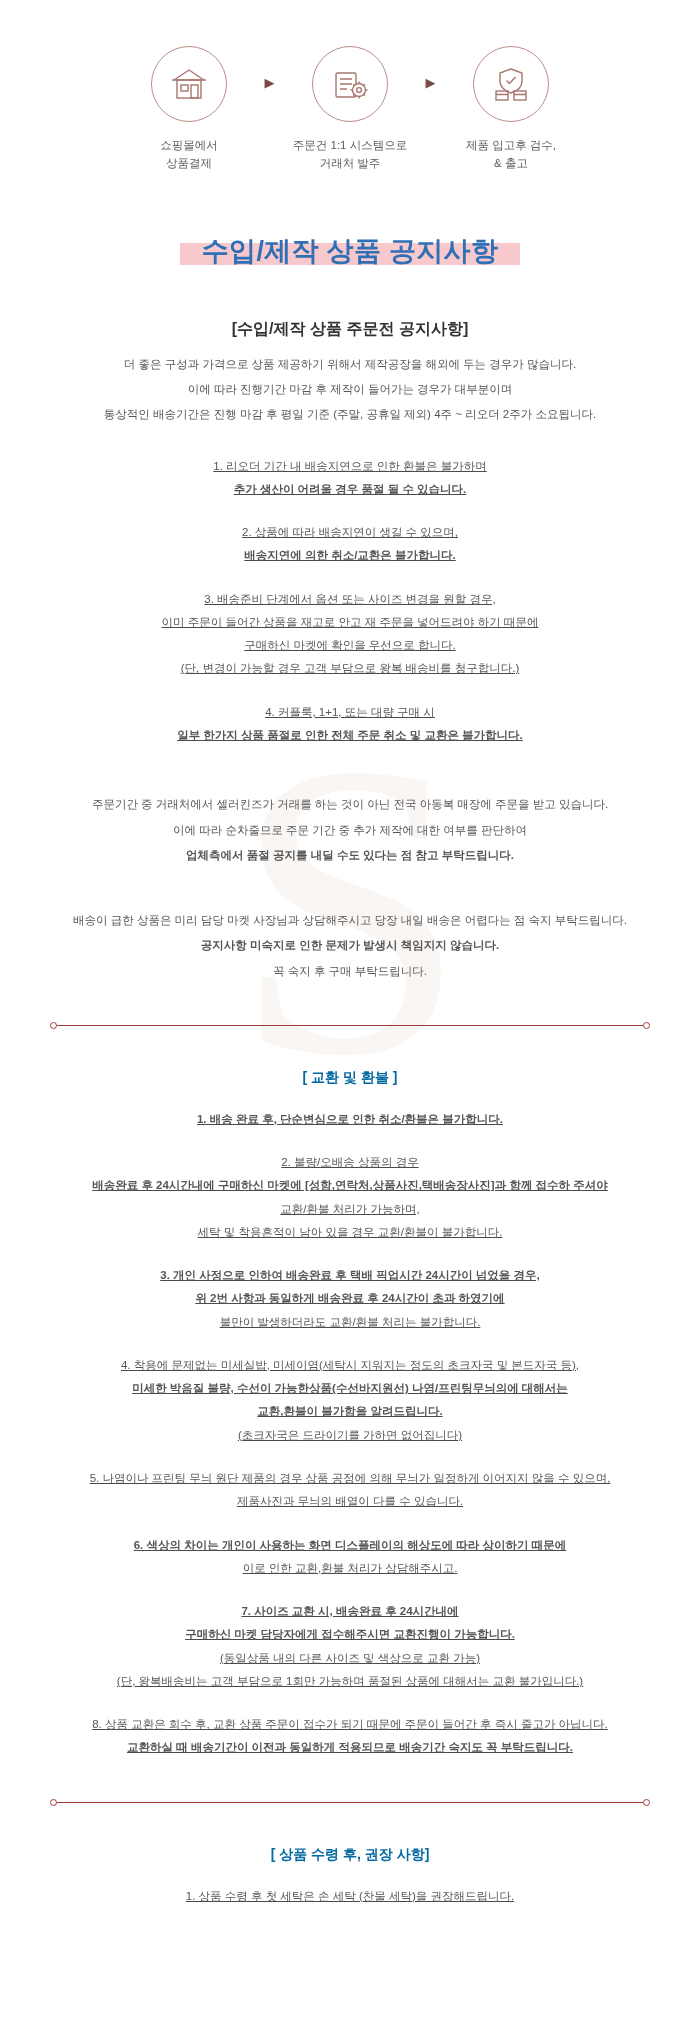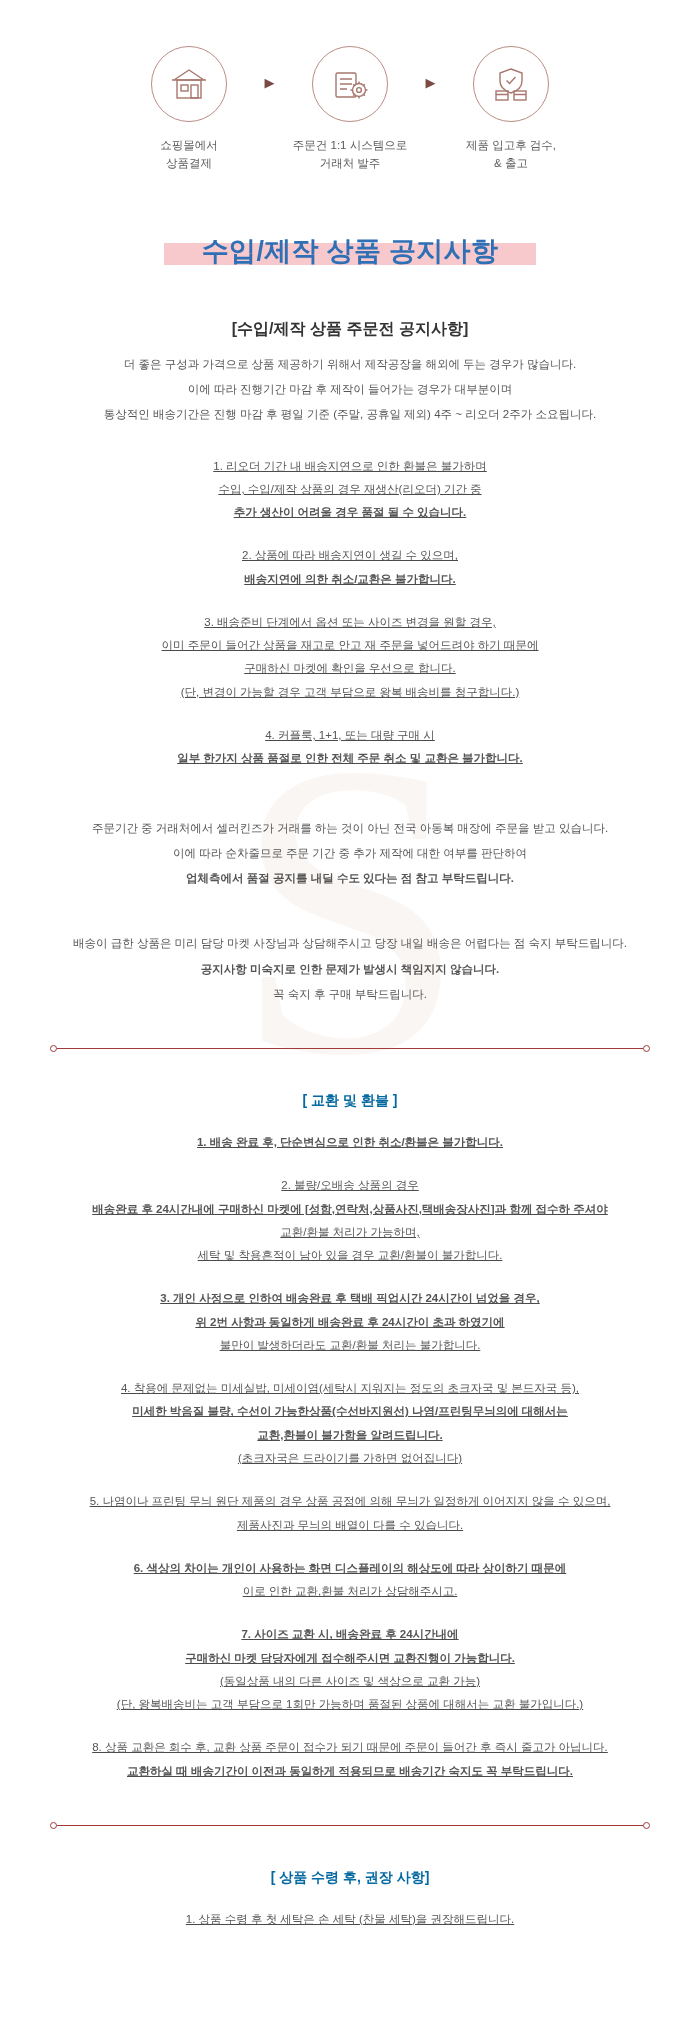--- a/index.html
+++ b/index.html
@@ -98,21 +98,21 @@
     padding-top: 30px;
     text-align: center;
     color: #7a4b44;
     font-size: 13px;
     line-height: 1;
   }
 
   
   .section-title {
     margin: 56px auto 0;
-    width: 372px;
+    width: 340px;
     text-align: center;
     position: relative;
   }
   .section-title .hl {
     position: absolute;
     left: 0; right: 0;
     top: 14px;
     height: 22px;
     background: #f7c9cd;
     z-index: 0;
@@ -253,21 +253,20 @@
     <div class="block">
       <h3>[수입/제작 상품 주문전 공지사항]</h3>
       <p>더 좋은 구성과 가격으로 상품 제공하기 위해서 제작공장을 해외에 두는 경우가 많습니다.</p>
       <p>이에 따라 진행기간 마감 후 제작이 들어가는 경우가 대부분이며</p>
       <p>통상적인 배송기간은 진행 마감 후 평일 기준 (주말, 공휴일 제외) 4주 ~ 리오더 2주가 소요됩니다.</p>
 
       <div class="gap-md"></div>
 
       <div class="item">
         <p>1. 리오더 기간 내 배송지연으로 인한 환불은 불가하며</p>
-        <p>수입, 수입/제작 상품의 경우 재생산(리오더) 기간 중</p>
         <p class="redb">추가 생산이 어려울 경우 품절 될 수 있습니다.</p>
       </div>
 
       <div class="item">
         <p>2. 상품에 따라 배송지연이 생길 수 있으며,</p>
         <p class="redb">배송지연에 의한 취소/교환은 불가합니다.</p>
       </div>
 
       <div class="item">
         <p>3. 배송준비 단계에서 옵션 또는 사이즈 변경을 원할 경우,</p>

